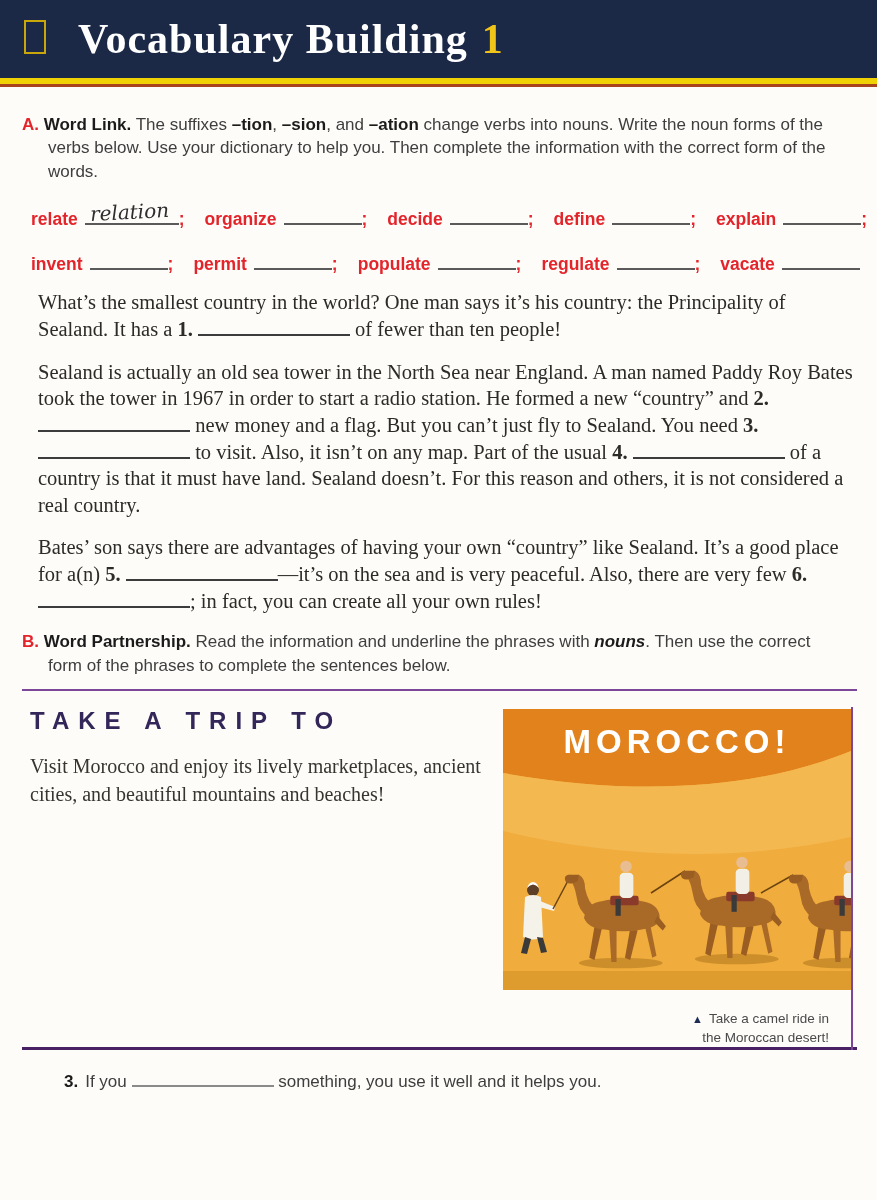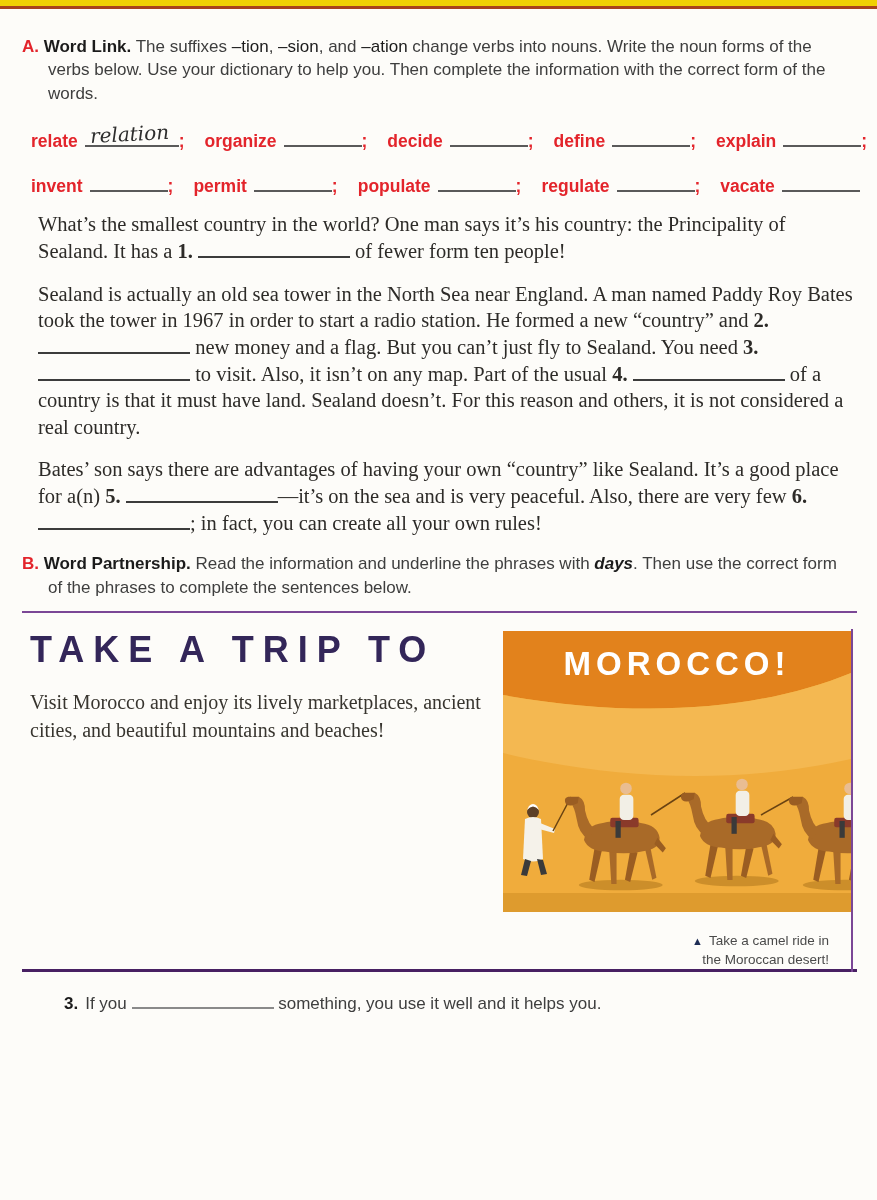--- a/index.html
+++ b/index.html
@@ -12,21 +12,21 @@
   .hdr-title{font-family:"Liberation Serif",serif;font-weight:700;color:#ffffff;font-size:42px;letter-spacing:1px;}
   .hdr-num{font-family:"Liberation Serif",serif;font-weight:700;color:#f0c419;font-size:42px;margin-left:14px;}
   .rule-yellow{height:6px;background:#f0d103;border-bottom:3px solid #a8431c;}
 
   .content{padding:26px 20px 0 22px;}
 
   
   .instr{font-size:17px;color:#3e3e3e;line-height:1.38;padding-left:26px;text-indent:-26px;max-width:790px;}
   .lbl{color:#e3242b;font-weight:700;}
   .ttl{color:#1b1b1b;font-weight:700;}
-  .bld{font-weight:400;color:#1b1b1b;}
+  .bld{font-weight:700;color:#1b1b1b;}
   .bldit{font-weight:700;font-style:italic;color:#1b1b1b;}
 
   
   .word-row{margin-top:23px;font-weight:700;font-size:17.5px;color:#e3242b;white-space:nowrap;}
   .word-row .verb{margin-right:7px;margin-left:9px;}
   .word-row .sep{margin-right:11px;color:#e3242b;}
   .blank{display:inline-block;border-bottom:2px solid #5a5a5a;height:15px;vertical-align:baseline;}
   .blank.wl{width:78px;}
   .answer{position:relative;display:inline-block;width:94px;border-bottom:2px solid #5a5a5a;height:17px;vertical-align:baseline;}
   .hand{position:absolute;left:5px;bottom:-1px;font-family:"DejaVu Serif",serif;font-style:italic;
@@ -37,58 +37,63 @@
            line-height:1.3;color:#2d2b28;max-width:840px;}
   .passage p{margin:0 0 16px;}
   .pnum{font-weight:700;}
   .passage .blank{width:152px;border-color:#3c3c3c;height:17px;}
 
   
   .rule-top{border:0;border-top:2px solid #7b4796;margin:12px 0 0;}
   .article{position:relative;}
   .article::after{content:"";position:absolute;top:0;bottom:0;right:4px;width:2px;background:#7b4796;}
   .photo{float:right;width:348px;height:281px;margin:2px 6px 8px 12px;display:block;}
-  .headline{font-size:36px;font-weight:700;letter-spacing:9px;color:#332659;margin:16px 0 18px 8px;}
+  .headline{font-size:24px;font-weight:700;letter-spacing:9px;color:#332659;margin:16px 0 18px 8px;}
   .article p.serif{font-family:"Liberation Serif",serif;font-size:20px;line-height:1.38;
                    color:#38352f;margin:0 0 17px 8px;}
   .caption{float:right;clear:right;width:228px;margin:12px 28px 0 0;font-size:13.5px;
            line-height:1.35;color:#4a4a4a;text-align:right;}
   .cap-marker{color:#1d2c55;font-size:11px;margin-right:6px;}
   .cap-line2{margin-left:33px;}
   .rule-bottom{clear:both;border:0;border-top:3px solid #482063;margin:14px 0 0;}
 
   
   .sents{margin:20px 0 0 42px;}
   .sent{font-size:17px;color:#3e3e3e;height:25px;white-space:nowrap;}
   .snum{font-weight:700;color:#1b1b1b;margin-right:7px;}
   .sent .blank{width:142px;border-color:#8a8a8a;}
 </style>
 </head>
 <body>
 
 <div class="page">
 
+  <div class="header">
+    <div class="hdr-icon"></div>
+    <span class="hdr-title">Vocabulary Building</span>
+    <span class="hdr-num">1</span>
+  </div>
   <div class="rule-yellow"></div>
 
   <div class="content">
 
     <div class="instr"><span class="lbl">A.</span><span> </span><span class="ttl">Word Link.</span><span> </span><span id="a-intro"><span>The suffixes </span><span class="bld">–tion</span><span>, </span><span class="bld">–sion</span><span>, and </span><span class="bld">–ation</span><span> change verbs into nouns. Write the noun forms of the verbs below. Use your dictionary to help you. Then complete the information with the correct form of the words.</span></span></div>
 
     <div id="word-rows">
         <div class="word-row"><span class="verb">relate</span><span class="answer"><span class="hand">relation</span></span><span class="sep">;</span><span class="verb">organize</span><span class="blank wl"></span><span class="sep">;</span><span class="verb">decide</span><span class="blank wl"></span><span class="sep">;</span><span class="verb">define</span><span class="blank wl"></span><span class="sep">;</span><span class="verb">explain</span><span class="blank wl"></span><span class="sep">;</span></div>
         <div class="word-row"><span class="verb">invent</span><span class="blank wl"></span><span class="sep">;</span><span class="verb">permit</span><span class="blank wl"></span><span class="sep">;</span><span class="verb">populate</span><span class="blank wl"></span><span class="sep">;</span><span class="verb">regulate</span><span class="blank wl"></span><span class="sep">;</span><span class="verb">vacate</span><span class="blank wl"></span><span class="sep"></span></div>
       </div>
 
     <div class="passage" id="passage">
-        <p><span>What’s the smallest country in the world? One man says it’s his country: the Principality of Sealand. It has a </span><span class="pnum">1. </span><span class="blank"></span><span> of fewer form ten people!</span></p>
+        <p><span>What’s the smallest country in the world? One man says it’s his country: the Principality of Sealand. It has a </span><span class="pnum">1. </span><span class="blank"></span><span> of fewer than ten people!</span></p>
         <p><span>Sealand is actually an old sea tower in the North Sea near England. A man named Paddy Roy Bates took the tower in 1967 in order to start a radio station. He formed a new “country” and </span><span class="pnum">2. </span><span class="blank"></span><span> new money and a flag. But you can’t just fly to Sealand. You need </span><span class="pnum">3. </span><span class="blank"></span><span> to visit. Also, it isn’t on any map. Part of the usual </span><span class="pnum">4. </span><span class="blank"></span><span> of a country is that it must have land. Sealand doesn’t. For this reason and others, it is not considered a real country.</span></p>
         <p><span>Bates’ son says there are advantages of having your own “country” like Sealand. It’s a good place for a(n) </span><span class="pnum">5. </span><span class="blank"></span><span>—it’s on the sea and is very peaceful. Also, there are very few </span><span class="pnum">6. </span><span class="blank"></span><span>; in fact, you can create all your own rules!</span></p>
       </div>
 
-    <div class="instr" style="margin-top:10px;"><span class="lbl">B.</span><span> </span><span class="ttl">Word Partnership.</span><span> </span><span id="b-intro"><span>Read the information and underline the phrases with </span><span class="bldit">days</span><span>. Then use the correct form of the phrases to complete the sentences below.</span></span></div>
+    <div class="instr" style="margin-top:10px;"><span class="lbl">B.</span><span> </span><span class="ttl">Word Partnership.</span><span> </span><span id="b-intro"><span>Read the information and underline the phrases with </span><span class="bldit">nouns</span><span>. Then use the correct form of the phrases to complete the sentences below.</span></span></div>
 
     <hr class="rule-top">
 
     <div class="article">
 
       <svg class="photo" viewBox="0 0 348 281" aria-hidden="true">
         <defs>
           <g id="camel">
             <ellipse cx="55" cy="101" rx="40" ry="5" fill="#a06a14" opacity="0.45"></ellipse>
             <path d="M30,66 L25,96 L30,98 L37,68 Z" fill="#9a5d22"></path>

